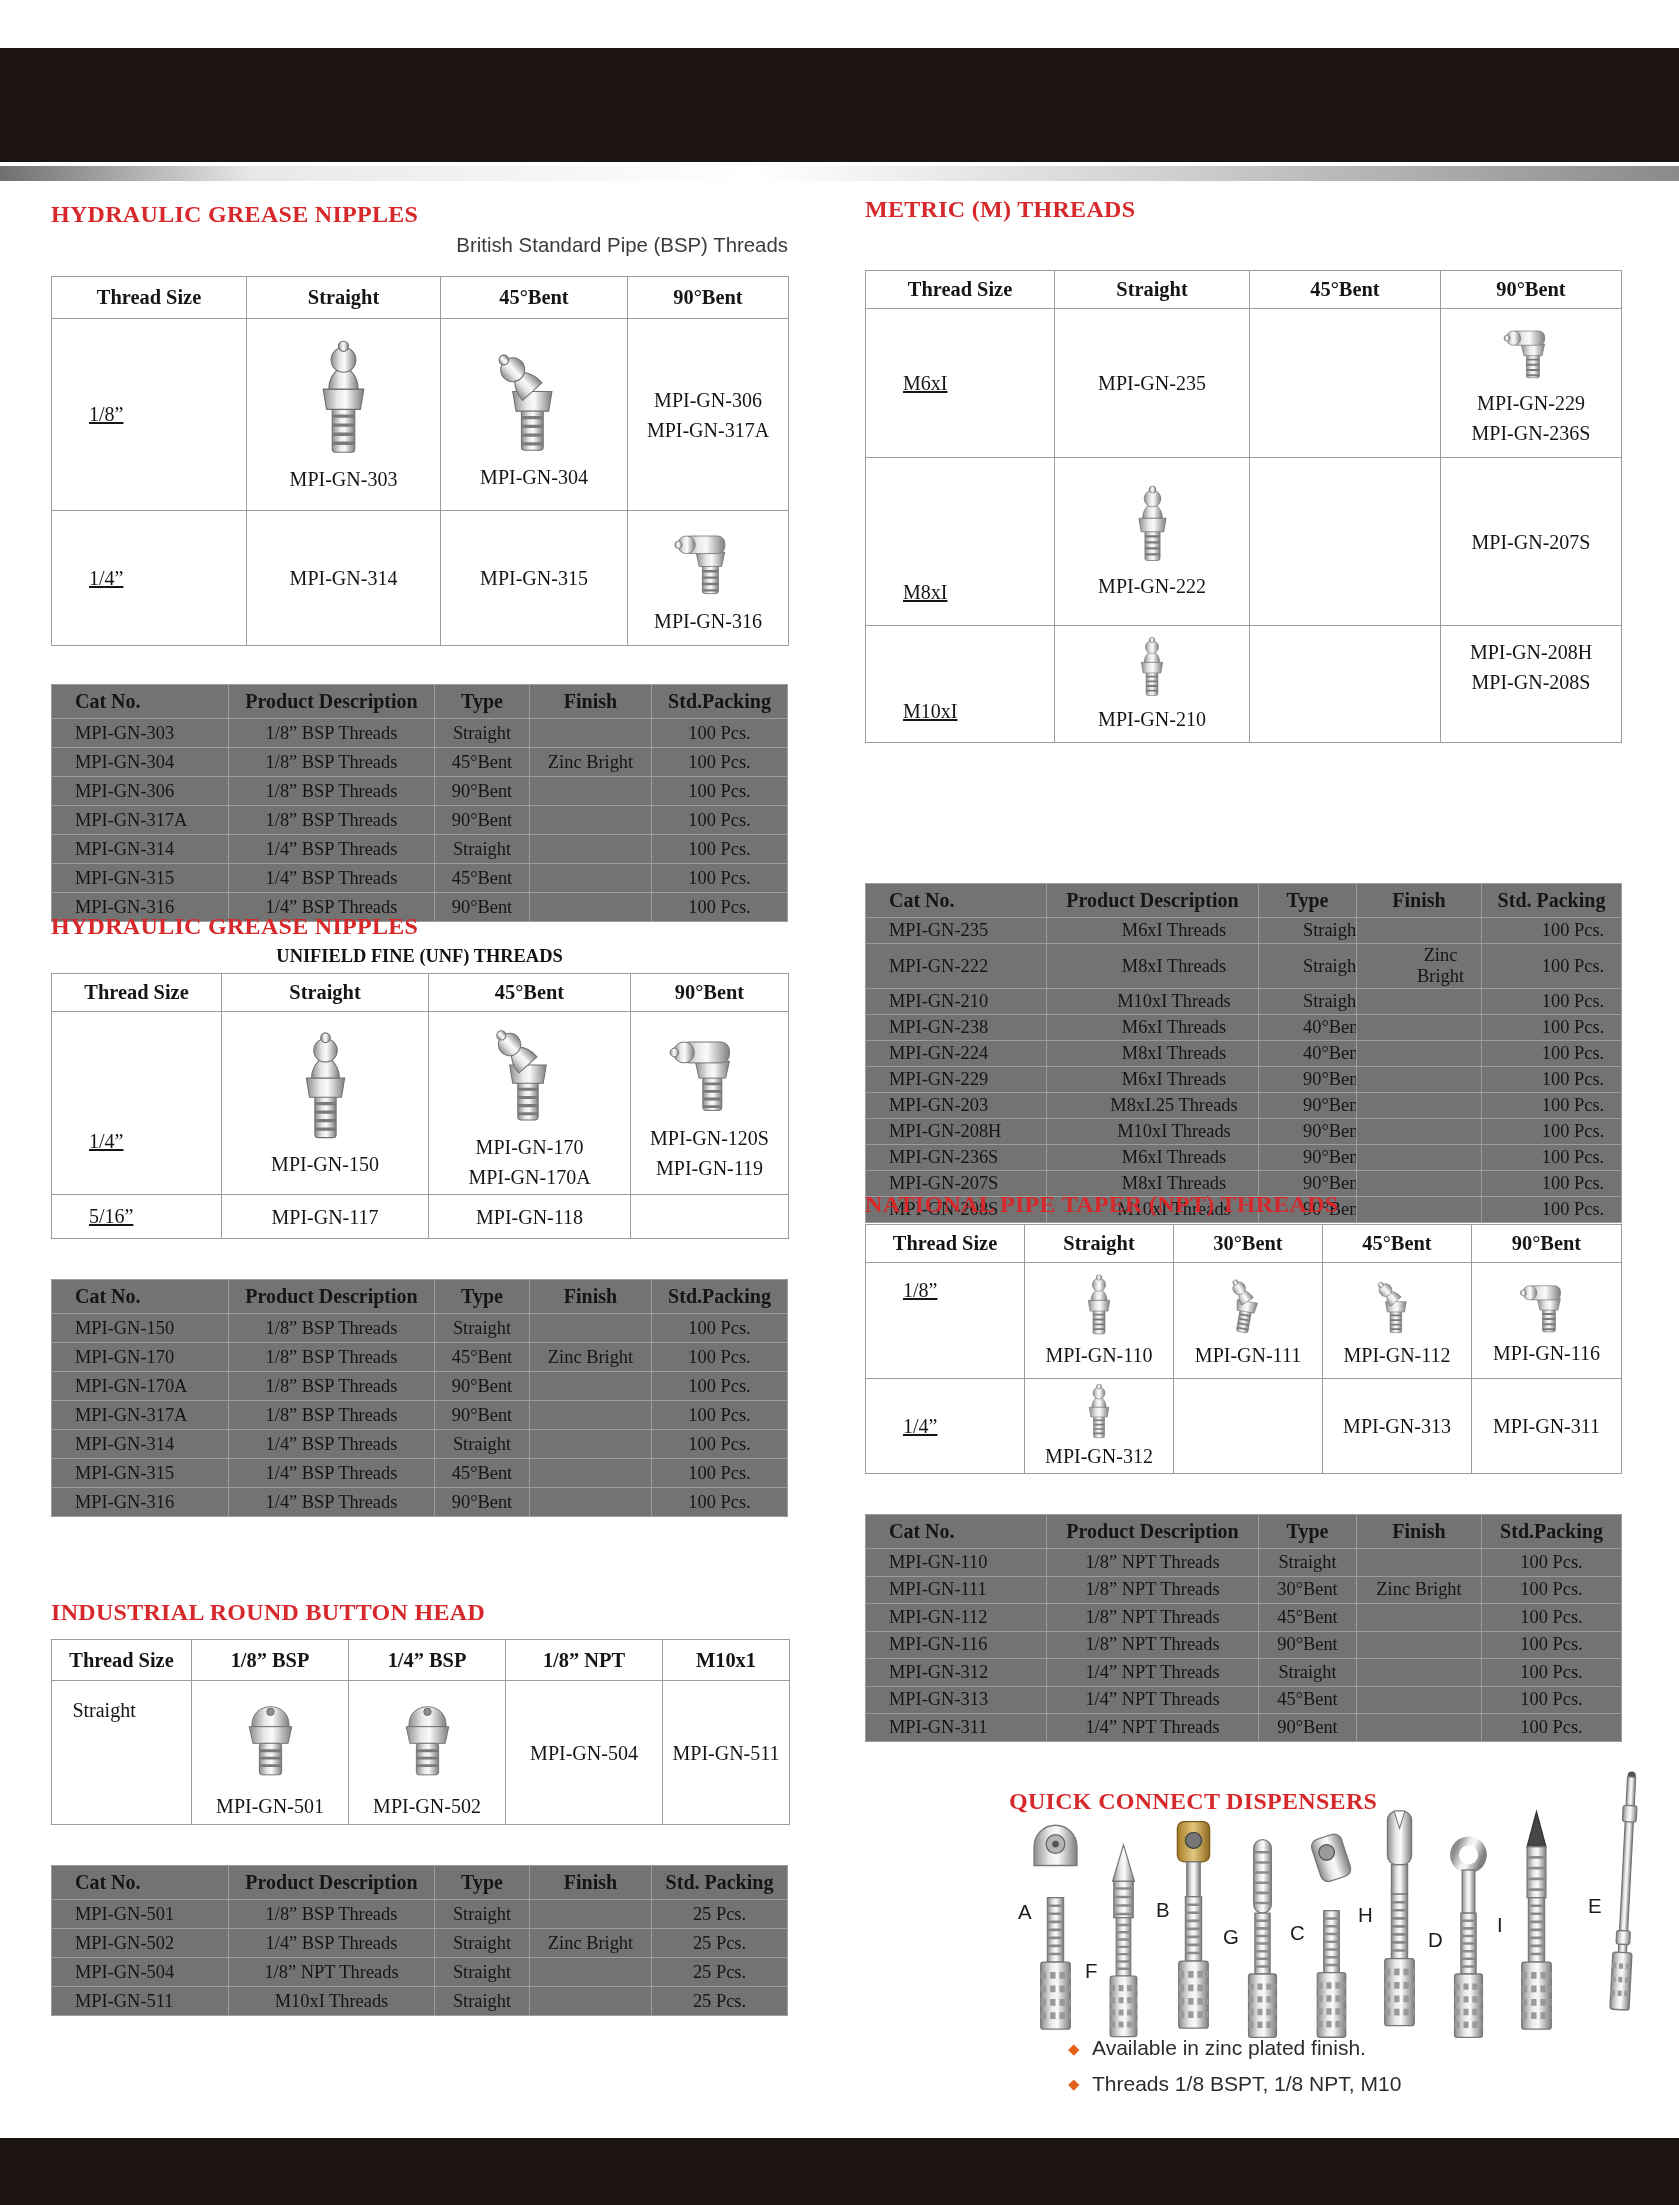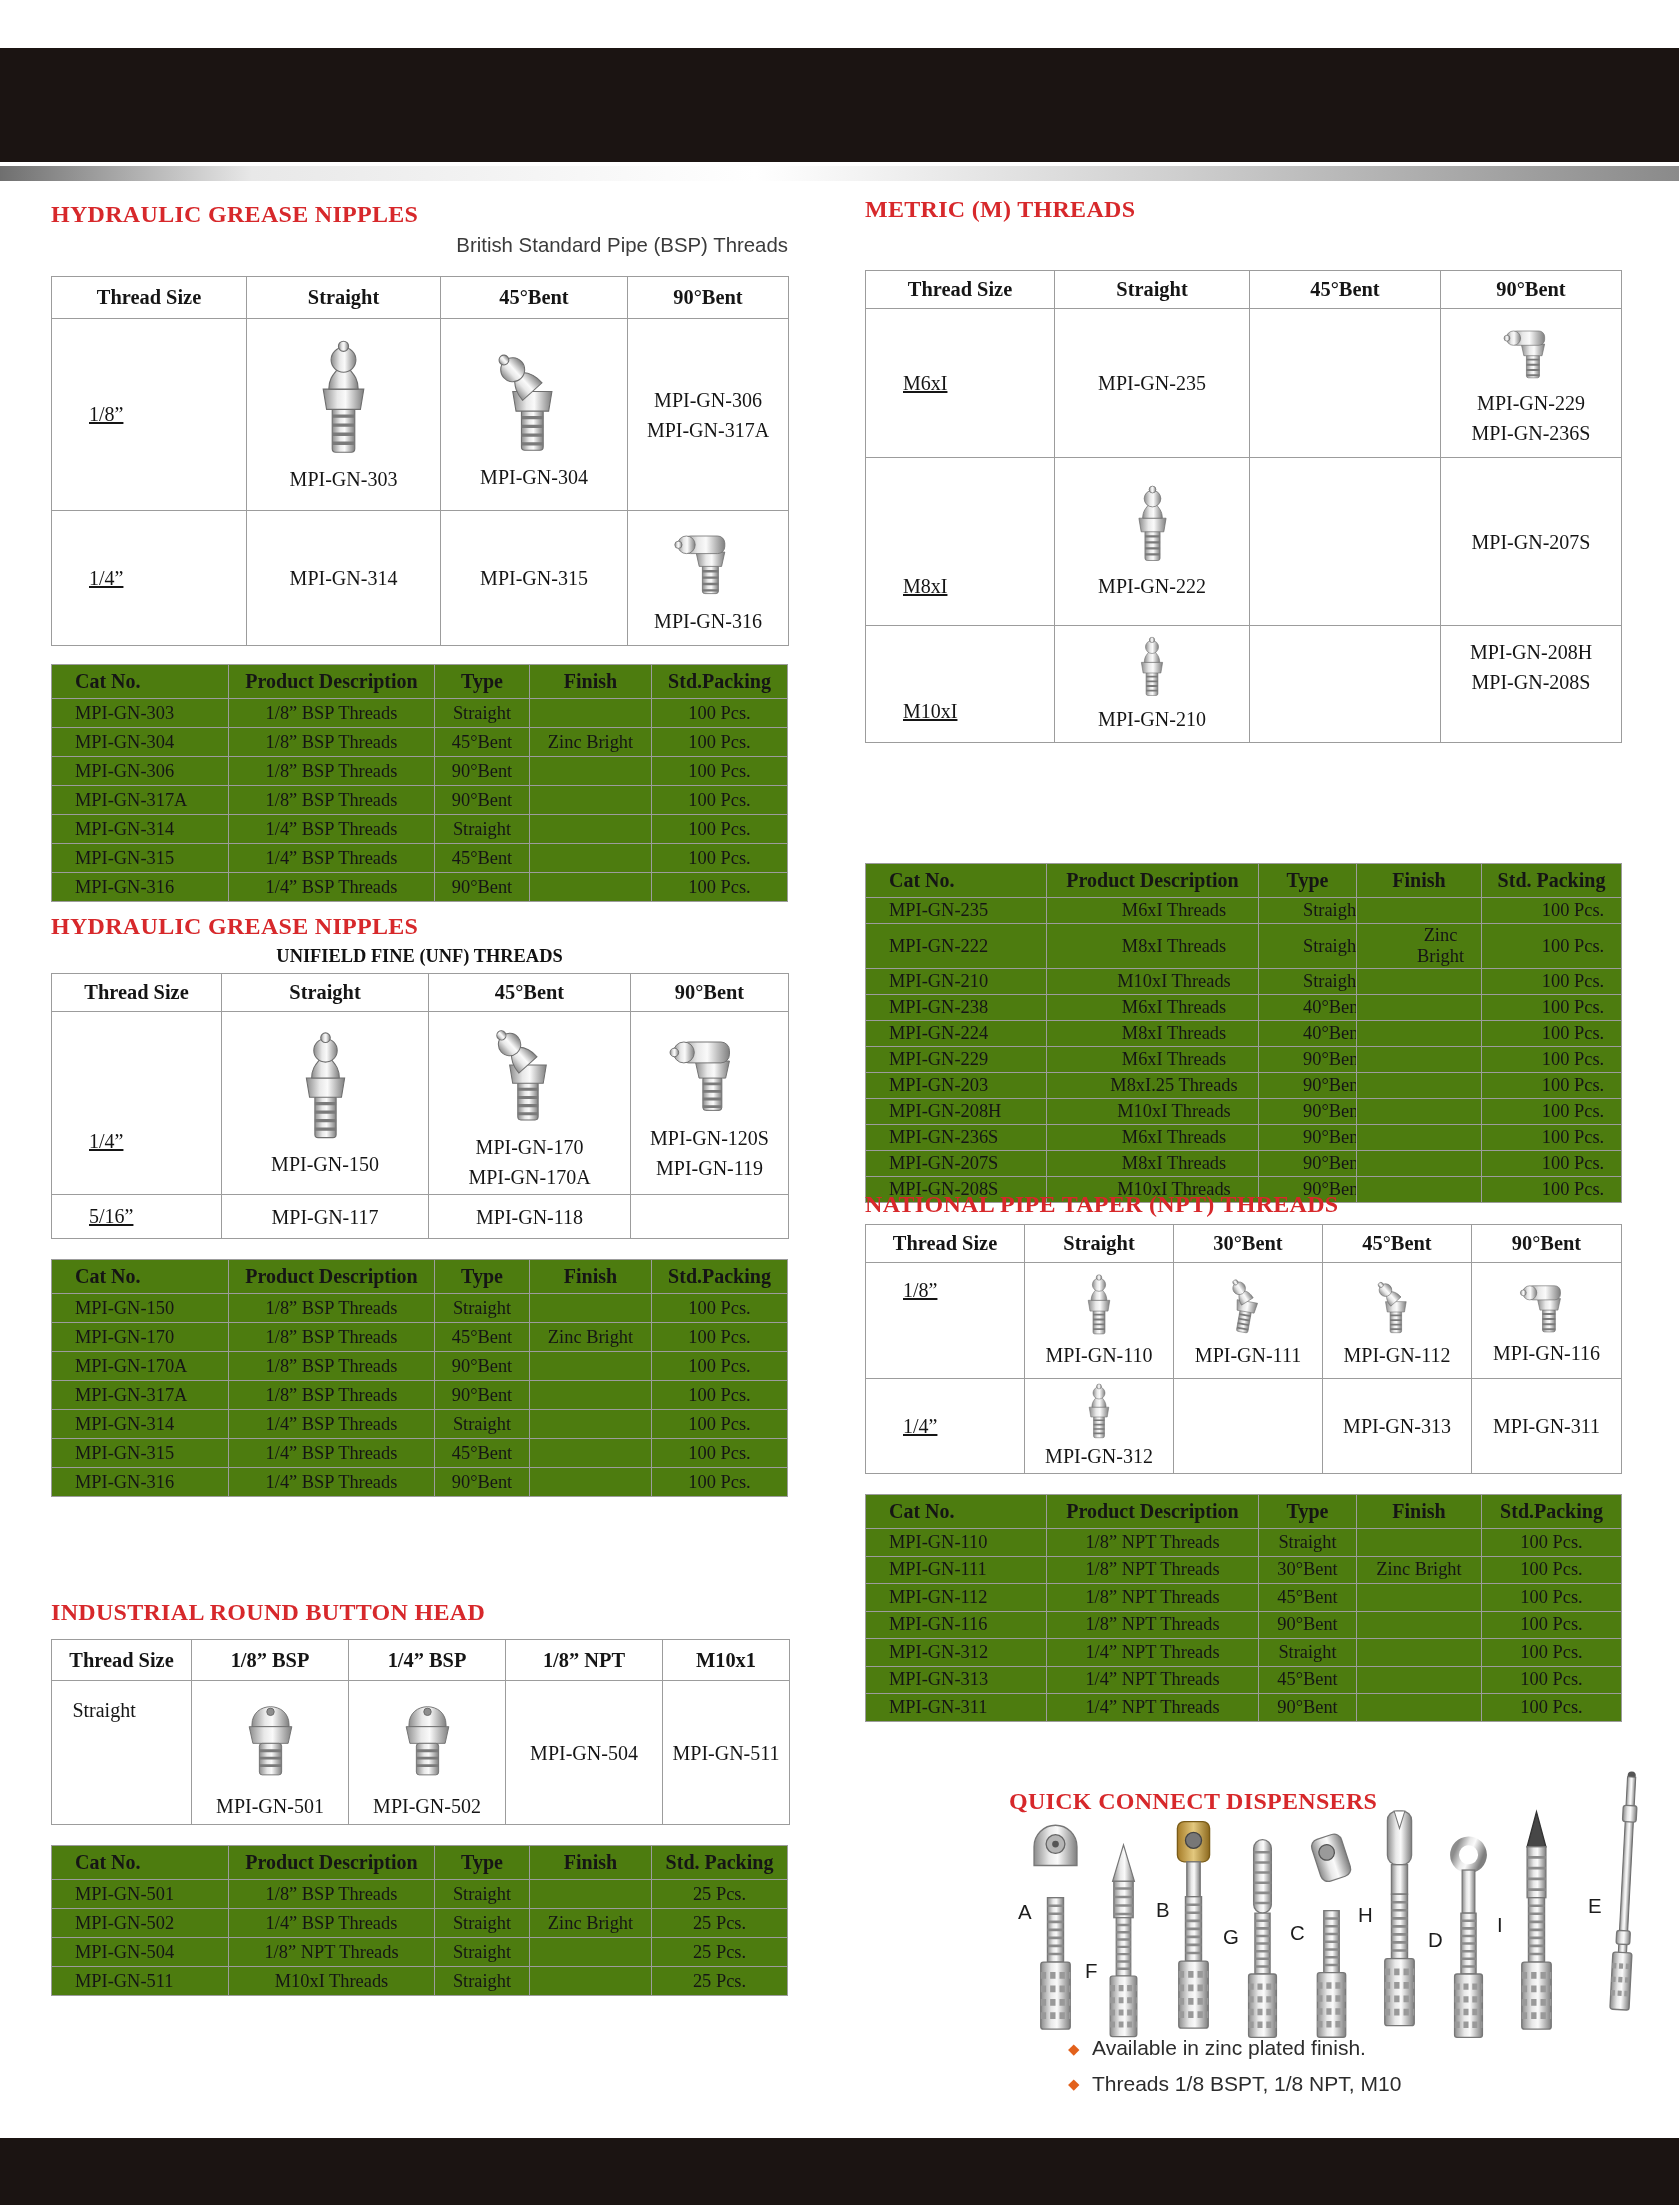--- a/index.html
+++ b/index.html
@@ -19,21 +19,21 @@
 
   table{border-collapse:collapse;table-layout:fixed;}
   .grid{position:absolute;background:#fff;}
   .grid th,.grid td{border:1.4px solid #9c9c9c;overflow:hidden;}
   .grid th{font-size:20.4px;font-weight:bold;}
   .grid td{text-align:center;vertical-align:middle;font-size:20px;}
   .size{text-align:left !important;padding-left:37px;text-decoration:underline;}
   .cellcol{display:flex;flex-direction:column;align-items:center;justify-content:center;gap:5.5px;}
   .code{font-size:20px;line-height:1.5;}
 
-  .cat{position:absolute;background:#4d7c0f;}
+  .cat{position:absolute;background:#737373;margin-top:20px;}
   .cat th,.cat td{border:1.4px solid #9c9c9c;overflow:hidden;}
   .cat th{font-size:20px;font-weight:bold;height:31px;}
   .cat td{font-size:18.4px;text-align:center;}
   .cat th:first-child,.cat td:first-child{text-align:left;padding-left:23px;}
   .cat-std td{height:26px;}
   .cat-m td{height:23px;padding-left:44px;}
   .cat-npt td{height:24.5px;}
 
   .topleft{vertical-align:top !important;text-align:left !important;
            padding-top:17.7px;padding-left:20.4px;}
@@ -494,21 +494,21 @@
       <div class="cellcol">
         <svg class="nip" width="80" height="65" viewBox="0 0 90 100">
               <use href="#nipple-90"></use>
             </svg>
         <div class="code">MPI-GN-229</div>
         <div class="code" style="margin-top:-5.5px">MPI-GN-236S</div>
       </div>
     </td>
   </tr>
   <tr style="height:168px">
-    <td class="size" style="vertical-align:bottom;padding-bottom:27px">M8xI</td>
+    <td class="size" style="vertical-align:bottom;padding-bottom:21px">M8xI</td>
     <td>
       <div class="cellcol">
         <svg class="nip" width="53" height="83" viewBox="0 0 70 110">
               <use href="#nipple-straight"></use>
             </svg>
         <div class="code">MPI-GN-222</div>
       </div>
     </td>
     <td></td>
     <td>

